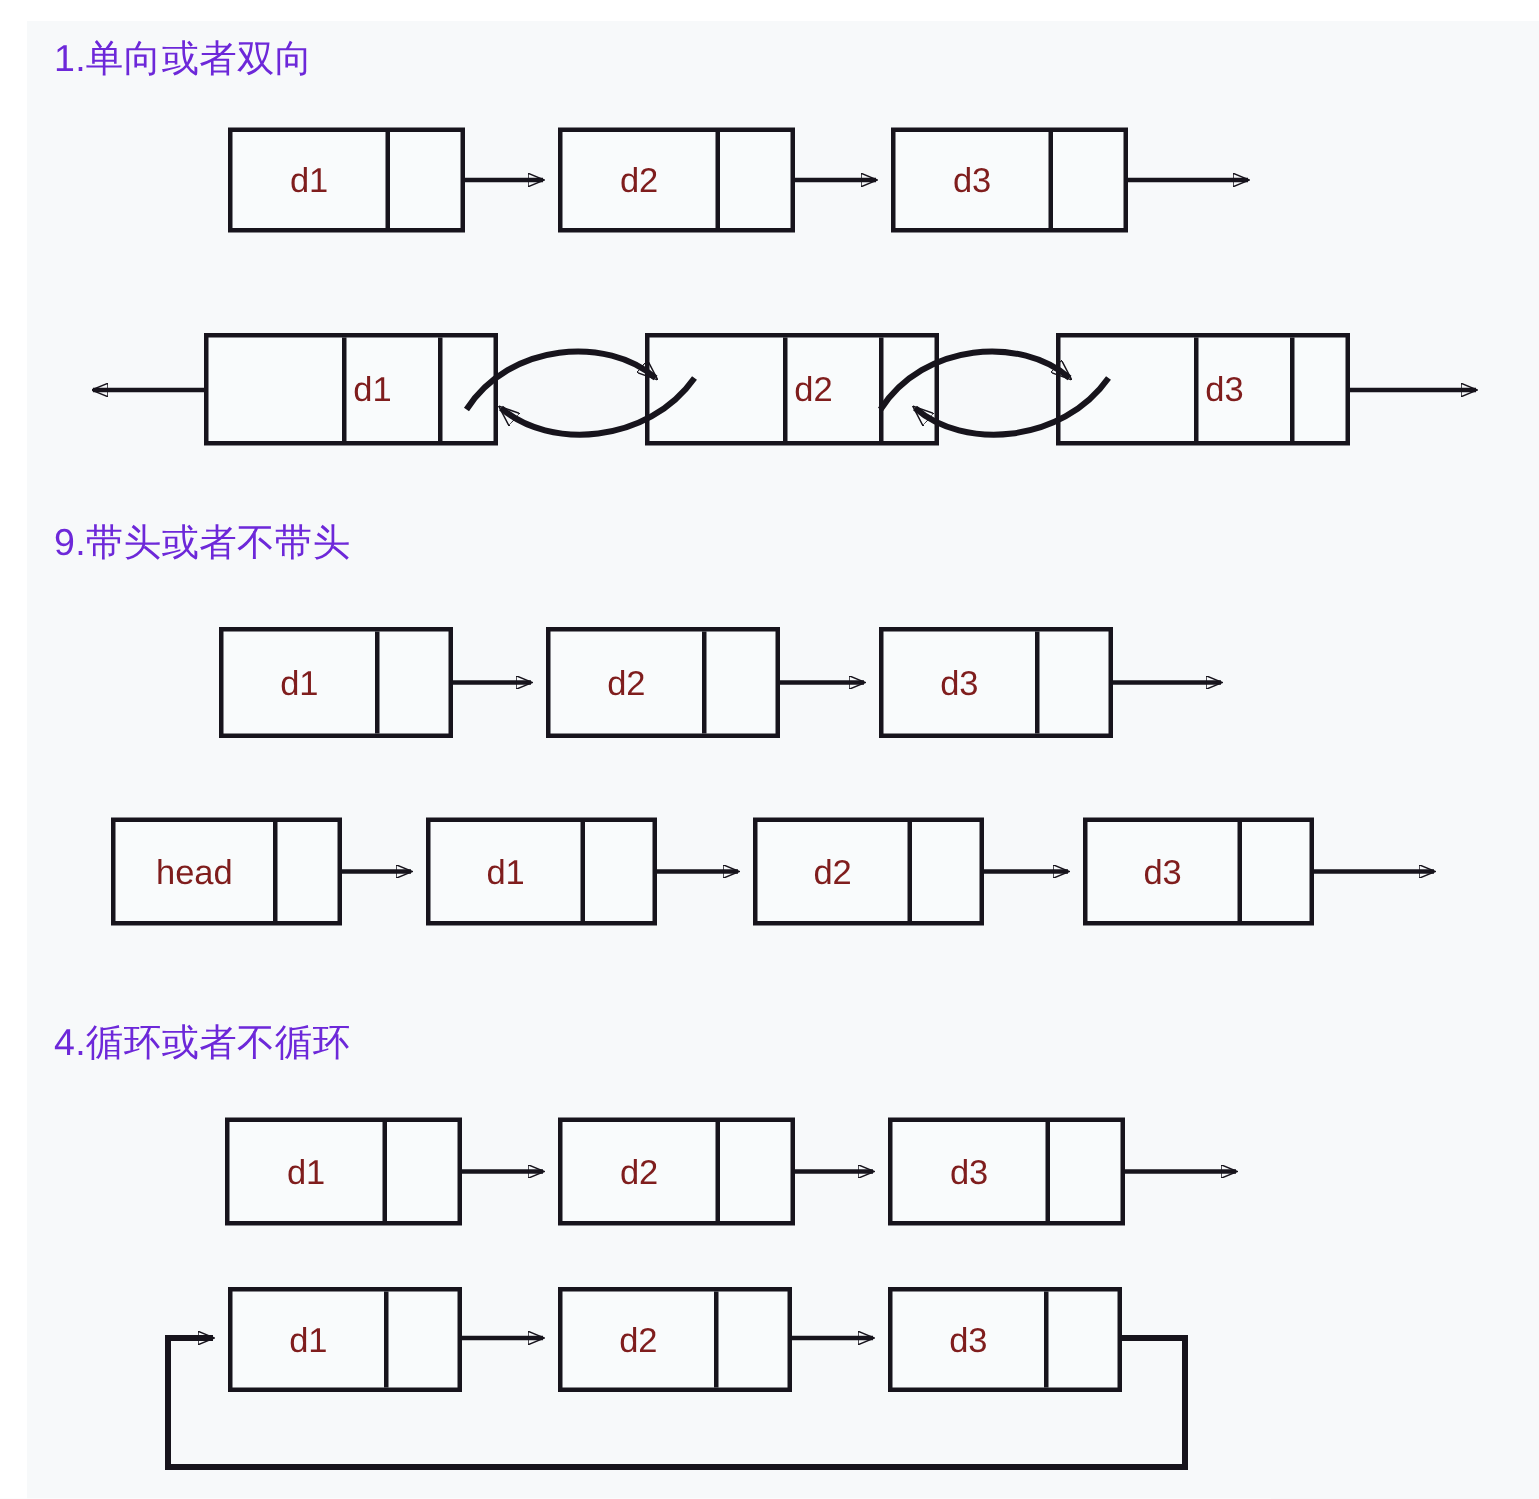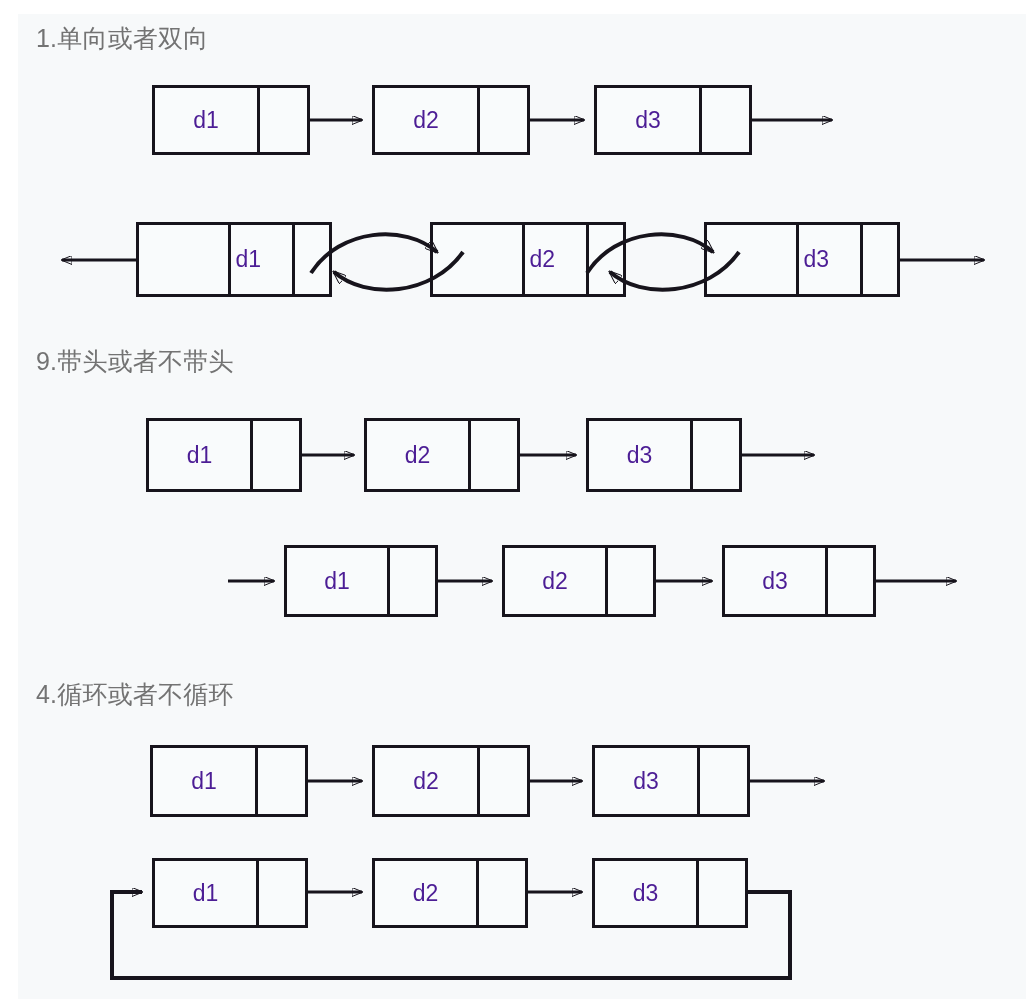--- a/index.html
+++ b/index.html
@@ -14,40 +14,40 @@
     background:#ffffff;
   }
   #canvas{
     position:absolute;left:18px;top:14px;
     width:1008px;height:985px;
     background:#f7f9fa;
   }
   .heading{
     position:absolute;
     font-size:25px;
-    color:#737373;
+    color:#6d28d9;
     letter-spacing:0.2px;
     white-space:nowrap;
     font-family:"Liberation Sans","DejaVu Sans",sans-serif;
   }
   .node{
     position:absolute;
     box-sizing:border-box;
     border:3px solid #17141c;
     background:#f9fbfc;
     display:flex;
     align-items:stretch;
   }
   .cell{
     box-sizing:border-box;
     display:flex;
     align-items:center;
     justify-content:center;
     font-size:23px;
-    color:#4c1d95;
+    color:#7f1d1d;
     font-family:"Liberation Sans","DejaVu Sans",sans-serif;
     margin-left:27px;
   }
   .cell + .cell{ border-left:3px solid #17141c; }
   svg.overlay{
     position:absolute;left:0;top:0;
     width:1026px;height:999px;
     pointer-events:none;
   }
   svg.overlay line, svg.overlay path, svg.overlay polyline{
@@ -100,20 +100,24 @@
   </div>
   <div class="node" style="left:364px;top:418px;width:156px;height:74px;">
     <div class="cell" style="width:76px;">d2</div>
     <div class="cell" style="width:77px;"></div>
   </div>
   <div class="node" style="left:586px;top:418px;width:156px;height:74px;">
     <div class="cell" style="width:76px;">d3</div>
     <div class="cell" style="width:77px;"></div>
   </div>
 
+  <div class="node" style="left:74px;top:545px;width:154px;height:72px;">
+    <div class="cell" style="width:75px;">head</div>
+    <div class="cell" style="width:76px;"></div>
+  </div>
   <div class="node" style="left:284px;top:545px;width:154px;height:72px;">
     <div class="cell" style="width:75px;">d1</div>
     <div class="cell" style="width:76px;"></div>
   </div>
   <div class="node" style="left:502px;top:545px;width:154px;height:72px;">
     <div class="cell" style="width:75px;">d2</div>
     <div class="cell" style="width:76px;"></div>
   </div>
   <div class="node" style="left:722px;top:545px;width:154px;height:72px;">
     <div class="cell" style="width:75px;">d3</div>

